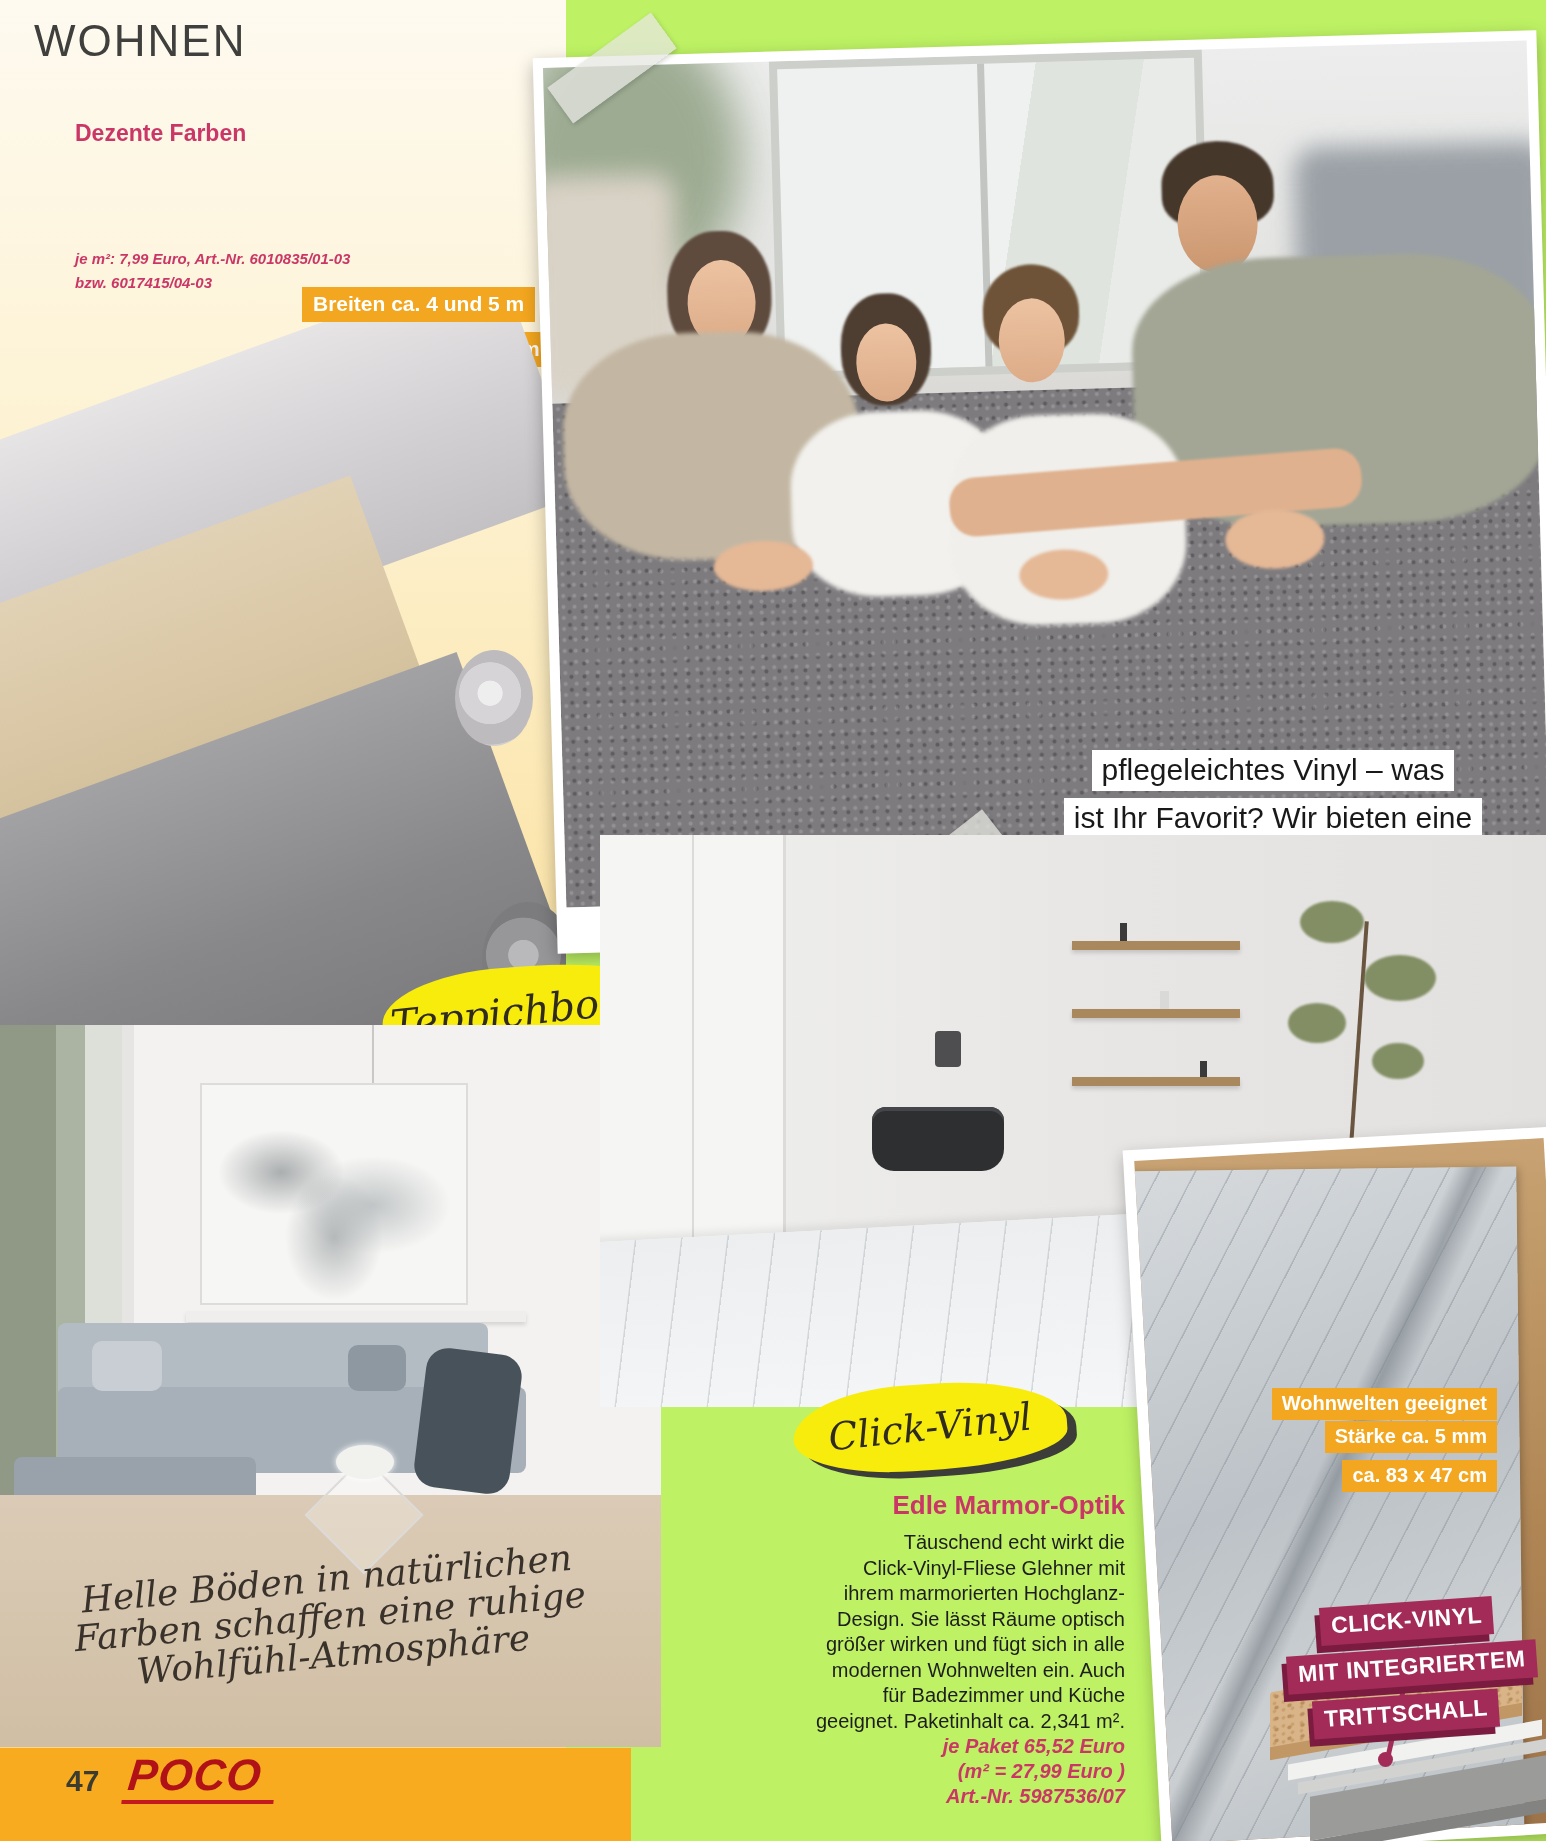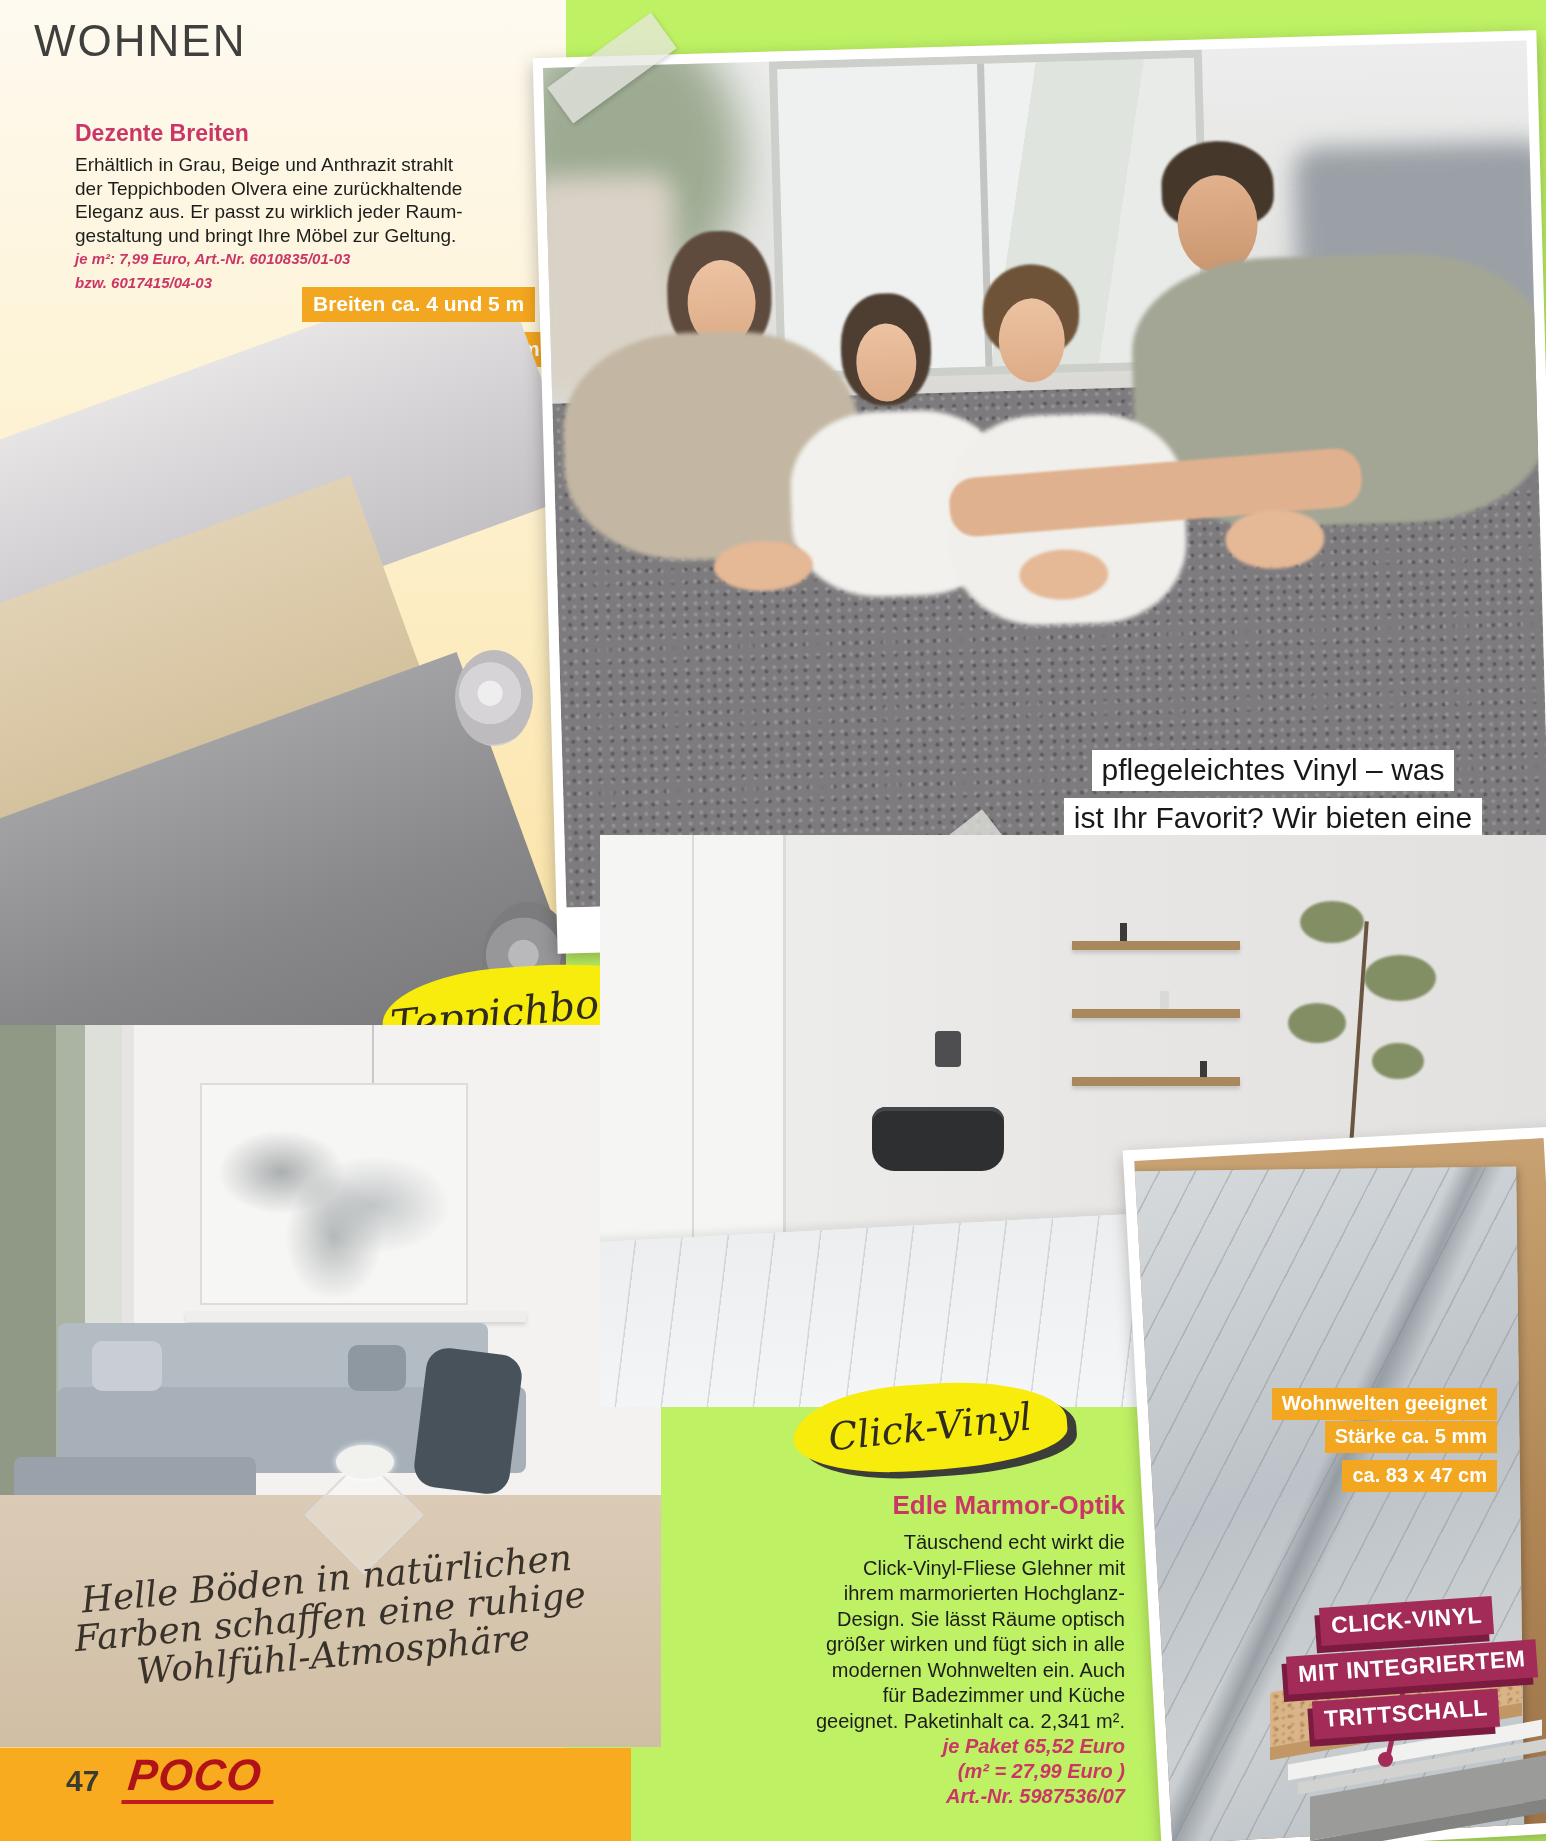--- a/index.html
+++ b/index.html
@@ -204,27 +204,21 @@
 </head>
 <body>
 
 <div id="page">
 
   <div class="abs left-panel"></div>
   <div class="abs footer-strip"></div>
 
   <div class="abs wohnen">WOHNEN</div>
 
-  <div class="abs carpet-head">Dezente Breiten</div>
-  <div class="abs carpet-body">
-    <div>Erhältlich in Grau, Beige und Anthrazit strahlt</div>
-    <div>der Teppichboden Olvera eine zurückhaltende</div>
-    <div>Eleganz aus. Er passt zu wirklich jeder Raum-</div>
-    <div>gestaltung und bringt Ihre Möbel zur Geltung.</div>
-  </div>
+  <div class="abs carpet-head">Dezente Farben</div>
   <div class="abs carpet-price">
     <div>je m²: 7,99 Euro,  Art.-Nr. 6010835/01-03</div>
     <div>bzw. 6017415/04-03</div>
   </div>
 
   <div class="badge" style="left:302px;top:287px;">Breiten ca. 4 und 5 m</div>
   <div class="badge" style="left:357px;top:332px;">Stärke ca. 10 mm</div>
 
   <div class="abs rolls">
     <div class="roll roll1"></div>

